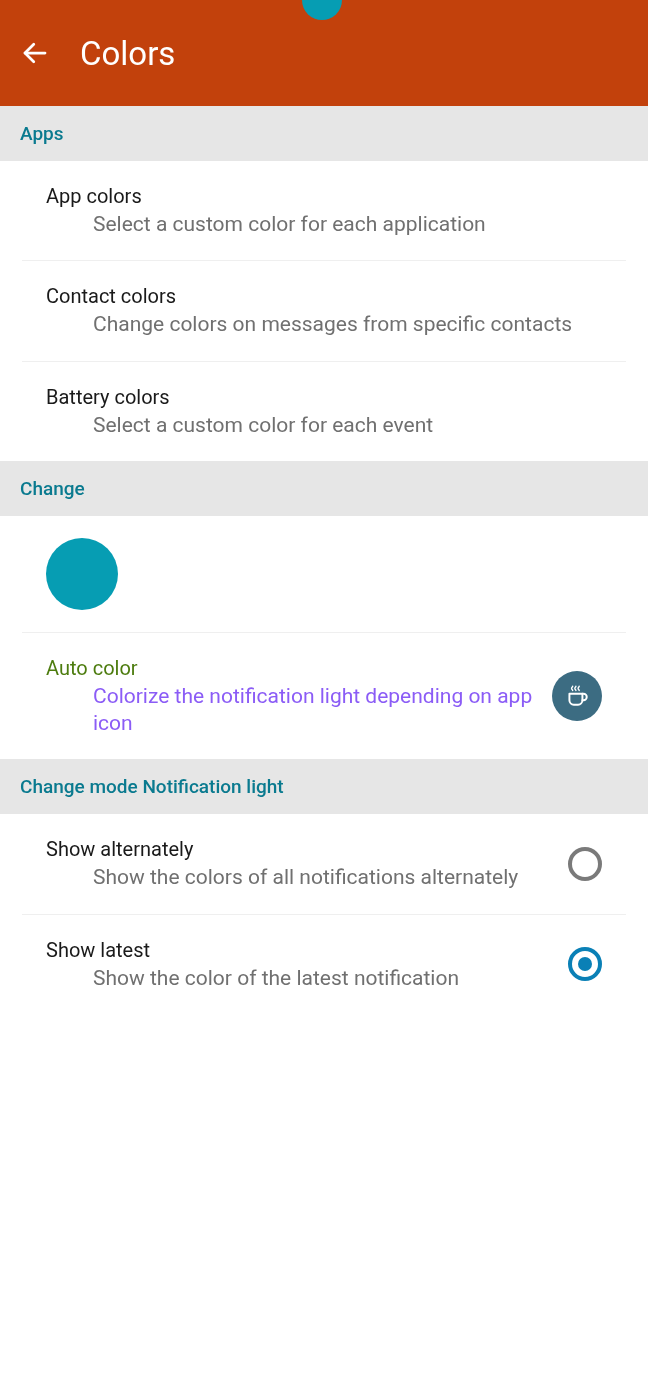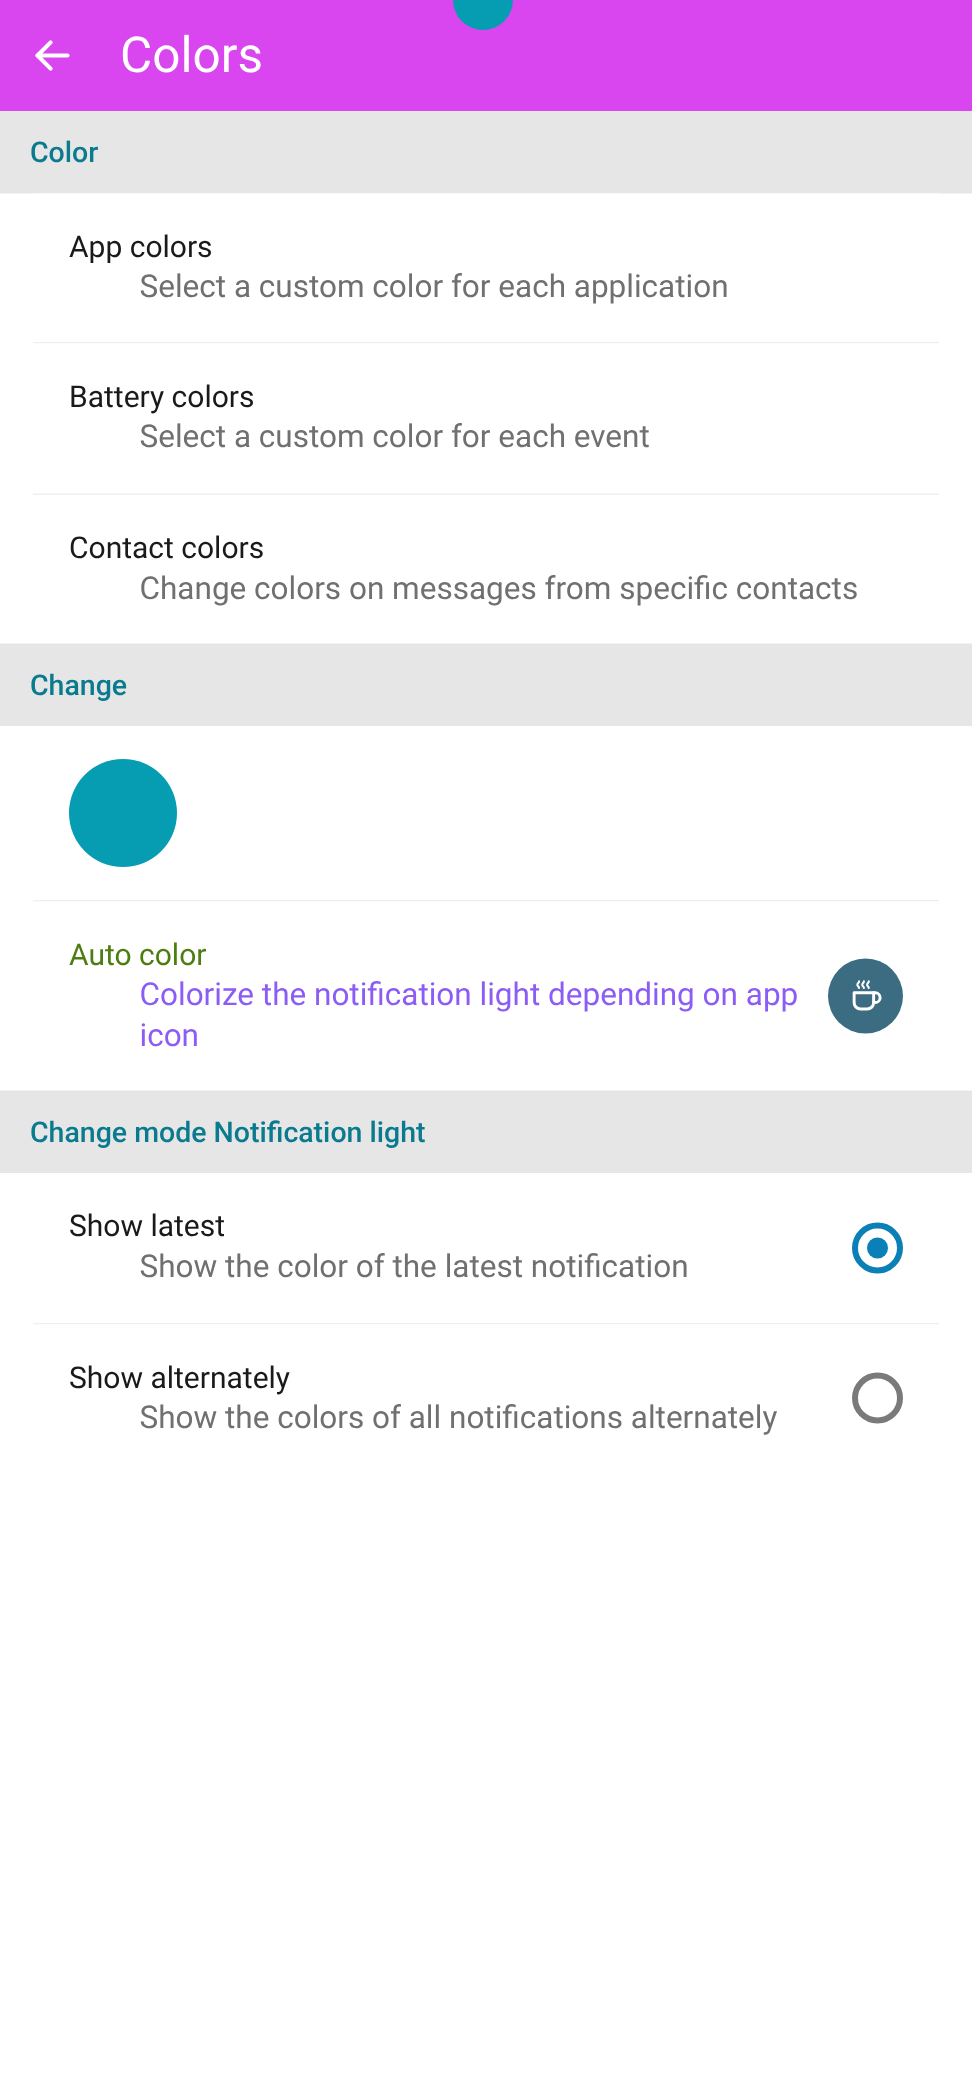--- a/index.html
+++ b/index.html
@@ -8,22 +8,22 @@
       box-sizing: border-box;
     }
     body {
       width: 648px;
       height: 1387px;
       font-family: -apple-system, BlinkMacSystemFont, "Segoe UI", Roboto, Helvetica, Arial, sans-serif;
       background: #ffffff;
       overflow: hidden;
     }
     .appbar {
-      background: #d946ef;
-      height: 74px;
+      background: #c2410c;
+      height: 106px;
       display: flex;
       align-items: center;
       padding: 0 20px;
       position: relative;
     }
     .partial-circle {
       position: absolute;
       top: -20px;
       left: 302px;
       width: 40px;
@@ -139,38 +139,38 @@
     <svg width="30" height="30" viewBox="0 0 24 24" fill="none" stroke="#ffffff" stroke-width="2.2" stroke-linecap="round" stroke-linejoin="round">
       <line x1="20" y1="12" x2="4" y2="12"></line>
       <polyline points="11 19 4 12 11 5"></polyline>
     </svg>
   </span>
   <span class="appbar-title">Colors</span>
 </div>
 
 <div class="content">
 
-  <div class="section-header">Color</div>
+  <div class="section-header">Apps</div>
   <div class="list-inner">
     <div class="list-item">
       <div class="text-block">
         <div class="title">App colors</div>
         <div class="subtitle">Select a custom color for each application</div>
       </div>
     </div>
     <div class="list-item">
       <div class="text-block">
+        <div class="title">Contact colors</div>
+        <div class="subtitle">Change colors on messages from specific contacts</div>
+      </div>
+    </div>
+    <div class="list-item">
+      <div class="text-block">
         <div class="title">Battery colors</div>
         <div class="subtitle">Select a custom color for each event</div>
-      </div>
-    </div>
-    <div class="list-item">
-      <div class="text-block">
-        <div class="title">Contact colors</div>
-        <div class="subtitle">Change colors on messages from specific contacts</div>
       </div>
     </div>
   </div>
 
   <div class="section-header">Change</div>
   <div class="list-inner">
     <div class="list-item">
       <div class="color-circle" style="background:#069db3"></div>
     </div>
     <div class="list-item disabled">
@@ -187,27 +187,27 @@
           <path d="M14 3c0 1-1 1-1 2s1 1 1 2" stroke-width="1.3"></path>
         </svg>
       </div>
     </div>
   </div>
 
   <div class="section-header">Change mode Notification light</div>
   <div class="list-inner">
     <div class="list-item">
       <div class="text-block">
+        <div class="title">Show alternately</div>
+        <div class="subtitle">Show the colors of all notifications alternately</div>
+      </div>
+      <div class="radio unselected"></div>
+    </div>
+    <div class="list-item">
+      <div class="text-block">
         <div class="title">Show latest</div>
         <div class="subtitle">Show the color of the latest notification</div>
       </div>
       <div class="radio selected"></div>
     </div>
-    <div class="list-item">
-      <div class="text-block">
-        <div class="title">Show alternately</div>
-        <div class="subtitle">Show the colors of all notifications alternately</div>
-      </div>
-      <div class="radio unselected"></div>
-    </div>
   </div>
 
 </div>
 
 </body></html>

